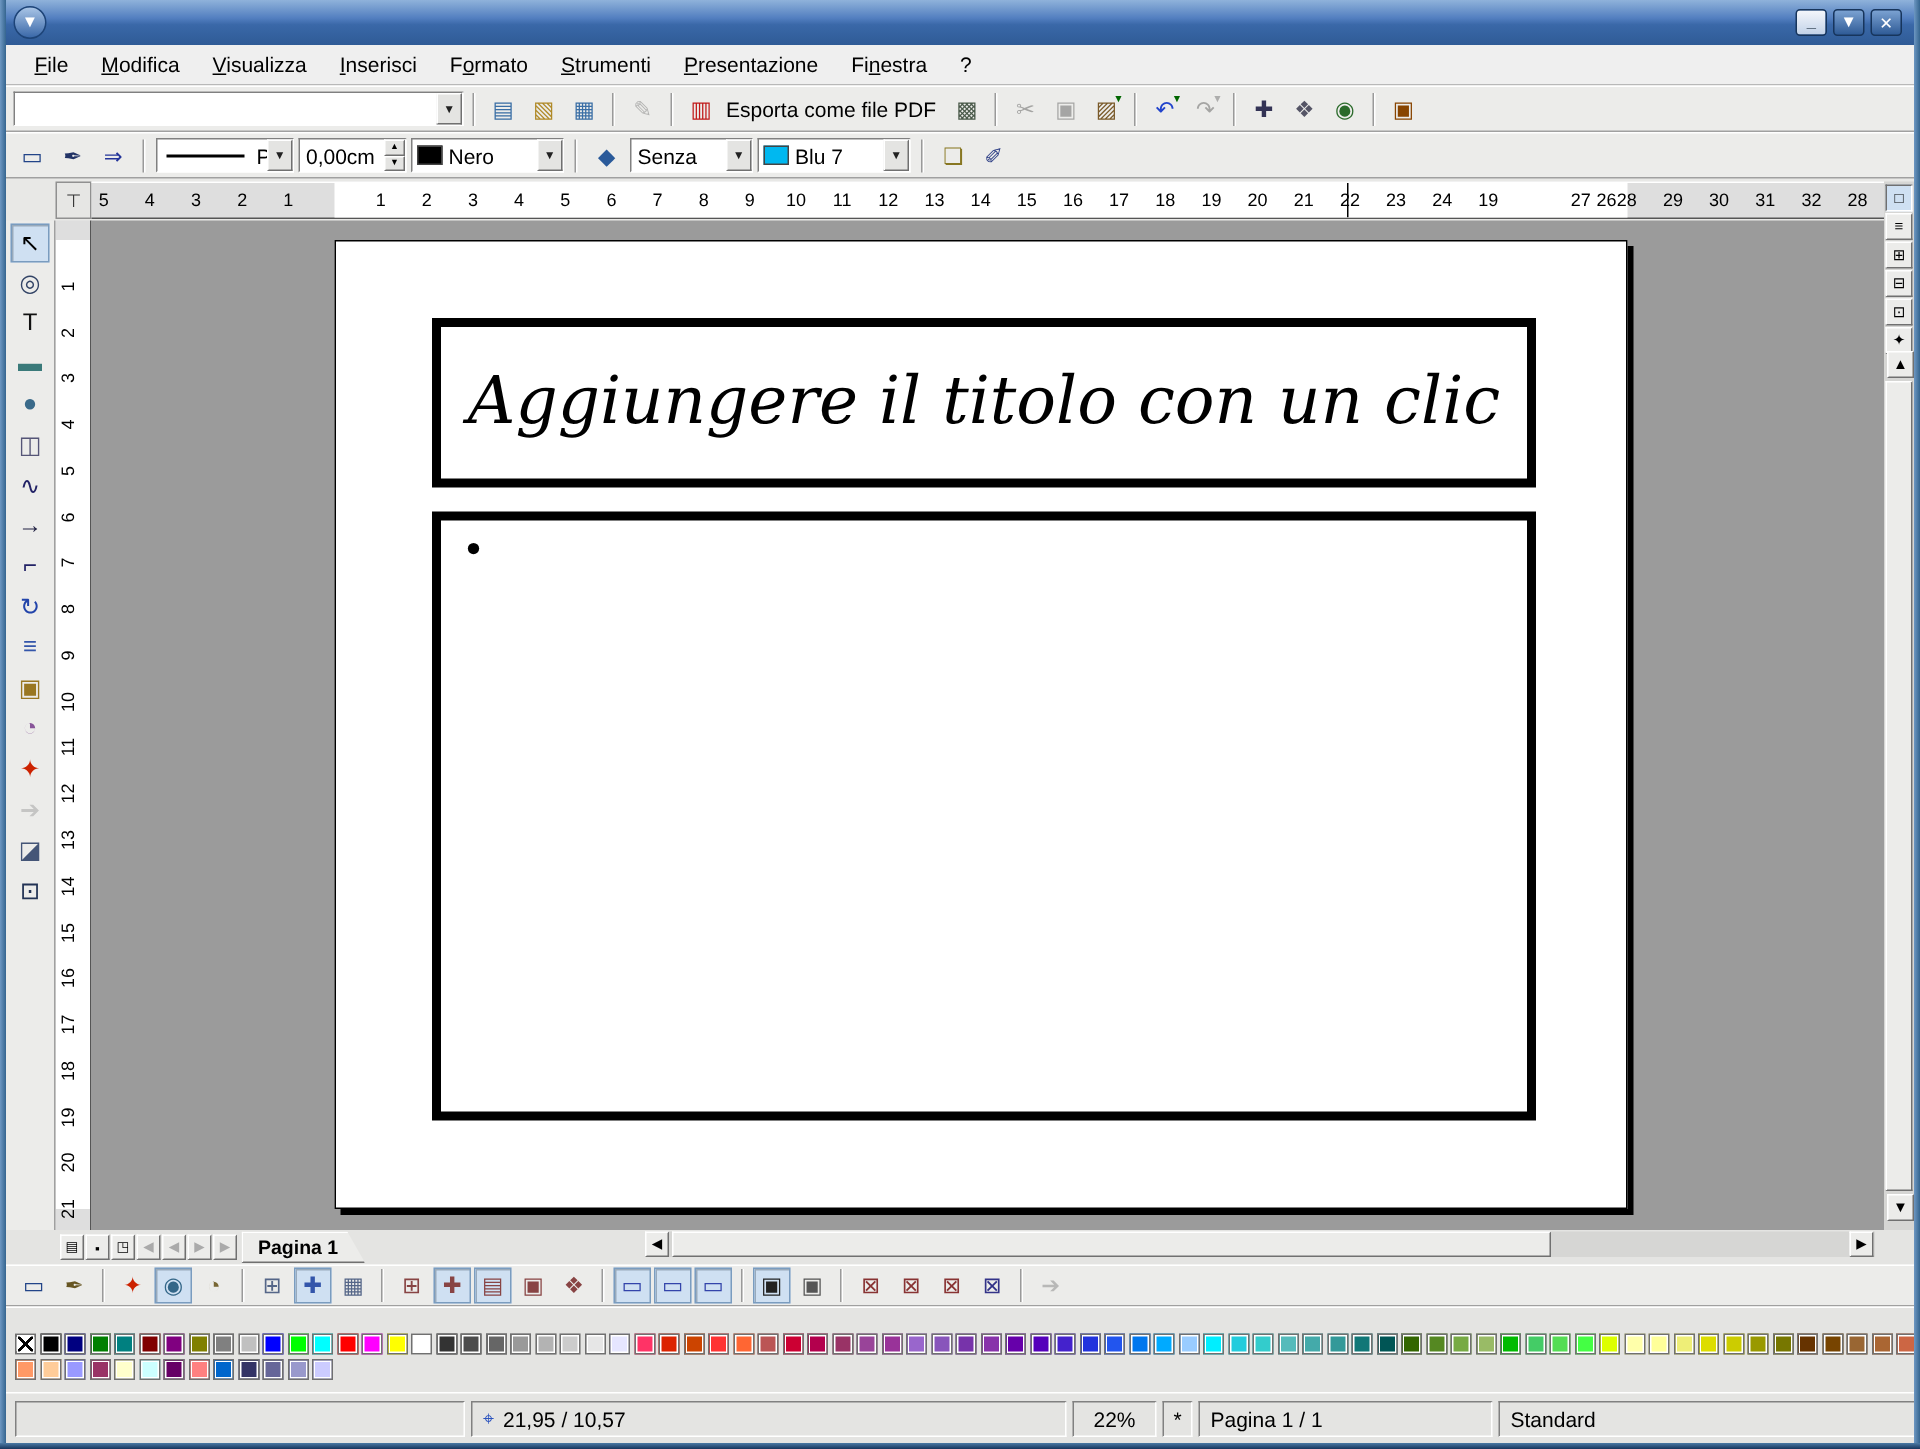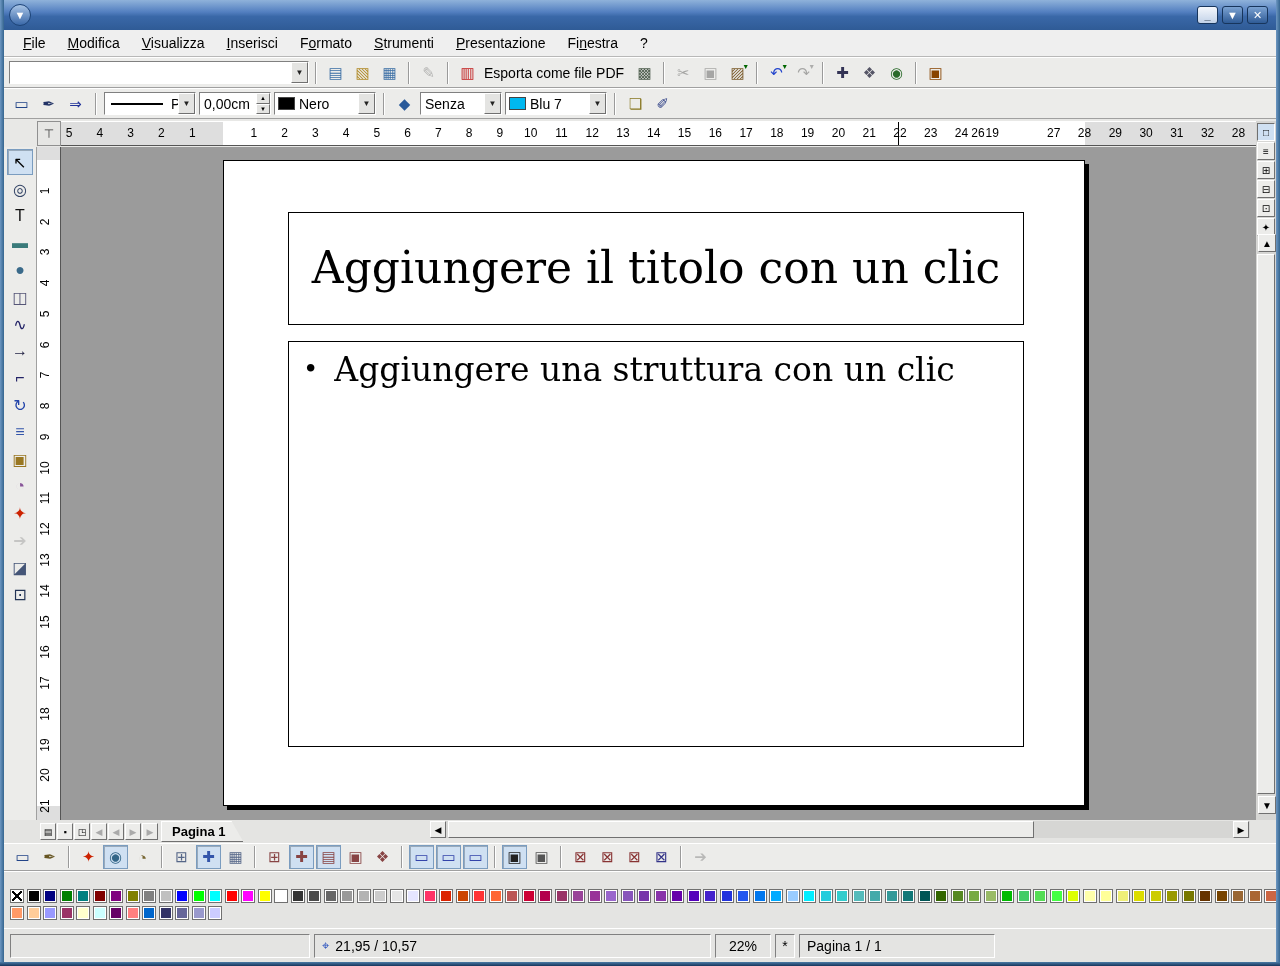--- a/index.html
+++ b/index.html
@@ -71,21 +71,21 @@
 
   
   .main-toolbar { position:absolute; left:4px; top:147px; width:33px; height:673px; background:#ececea;
     border-right:1px solid #a0a0a0; display:flex; flex-direction:column; align-items:center; padding-top:2px; gap:1px; }
   .main-toolbar .tbtn { width:26px; height:26px; font-size:16px; }
 
   
   .canvas { position:absolute; left:61px; top:147px; width:1195px; height:673px; background:#9b9b9b; overflow:hidden; }
   .page { position:absolute; left:162px; top:13px; width:862px; height:646px; background:#fff;
     border:1px solid #000; box-shadow:4px 4px 0 0 #000; }
-  .ph { position:absolute; border:1px solid #000000; }
+  .ph { position:absolute; border:6px solid #000000;font-style:italic; }
   .ph-title { left:64px; top:51px; width:736px; height:113px; display:flex; align-items:center; justify-content:center; }
   .ph-title .t { font-family:"DejaVu Serif","Liberation Serif",serif; font-size:44px; line-height:1.23; text-align:center; color:#000; }
   .ph-outline { left:64px; top:180px; width:736px; height:406px; }
   .ph-outline .row { display:flex; align-items:baseline; padding:8px 0 0 14px;
     font-family:"DejaVu Serif","Liberation Serif",serif; font-size:33px; color:#000; }
   .ph-outline .bullet { font-size:26px; padding-right:16px; position:relative; top:-3px; }
 
   
   .vscroll { position:absolute; left:1256px; top:121px; width:20px; height:699px; background:#d6d6d4; }
   .vbtn { width:18px; height:18px; margin:0 1px 1px 1px; background:#ececea; border:1px solid; border-color:#fff #707070 #707070 #fff;
@@ -300,21 +300,21 @@
     <span class="num" style="left: 643.32px;">16</span>
     <span class="num" style="left: 674.09px;">17</span>
     <span class="num" style="left: 704.86px;">18</span>
     <span class="num" style="left: 735.63px;">19</span>
     <span class="num" style="left: 766.4px;">20</span>
     <span class="num" style="left: 797.17px;">21</span>
     <span class="num" style="left: 827.94px;">22</span>
     <span class="num" style="left: 858.71px;">23</span>
     <span class="num" style="left: 889.48px;">24</span>
     <span class="num" style="left: 920.25px;">19</span>
-    <span class="num" style="left: 906px;">26</span>
+    <span class="num" style="left: 999px;">26</span>
     <span class="num" style="left: 981.79px;">27</span>
     <span class="num" style="left: 1012.56px;">28</span>
     <span class="num" style="left: 1043.33px;">29</span>
     <span class="num" style="left: 1074.1px;">30</span>
     <span class="num" style="left: 1104.87px;">31</span>
     <span class="num" style="left: 1135.64px;">32</span>
     <span class="num" style="left: 1166.41px;">28</span>
     <div class="cursor" style="left: 837.401px;"></div>
   </div>
 <div class="vruler" id="vruler">
@@ -397,21 +397,20 @@
   </div>
 
 <div class="canvas">
   <div class="page">
     <div class="ph ph-title">
       <div class="t">Aggiungere il titolo con un clic</div>
     </div>
     <div class="ph ph-outline">
       <div class="row">
         <span class="bullet">•</span>
-        <span>Aggiungere una struttura con un clic</span>
       </div>
     </div>
   </div>
 </div>
 
 <div class="vscroll">
   <div id="viewButtons" style="padding-top:2px">
       <div class="vbtn pressed">□</div>
       <div class="vbtn">≡</div>
       <div class="vbtn">⊞</div>
@@ -631,13 +630,16 @@
   </div>
   <div class="sfield" style="left:711px;width:56px;justify-content:center">
     <span>22%</span>
   </div>
   <div class="sfield" style="left:771px;width:20px;justify-content:center">
     <span>*</span>
   </div>
   <div class="sfield" style="left:795px;width:196px">
     <span>Pagina 1 / 1</span>
   </div>
+  <div class="sfield" style="left:995px;width:279px">
+    <span>Standard</span>
+  </div>
 </div>
 
 </body></html>

